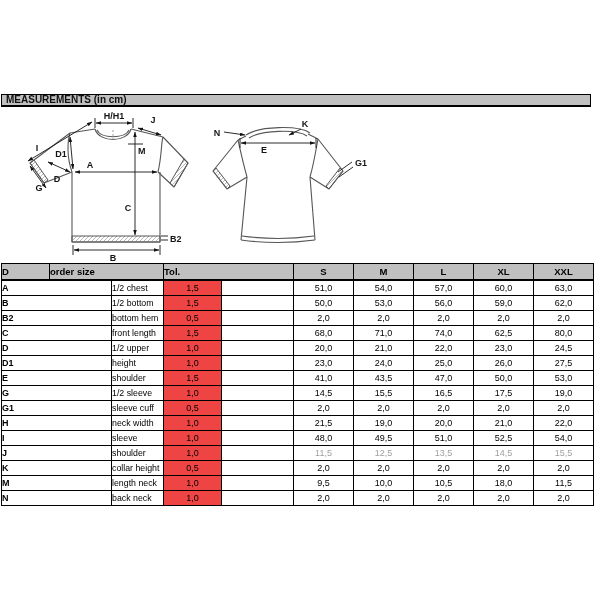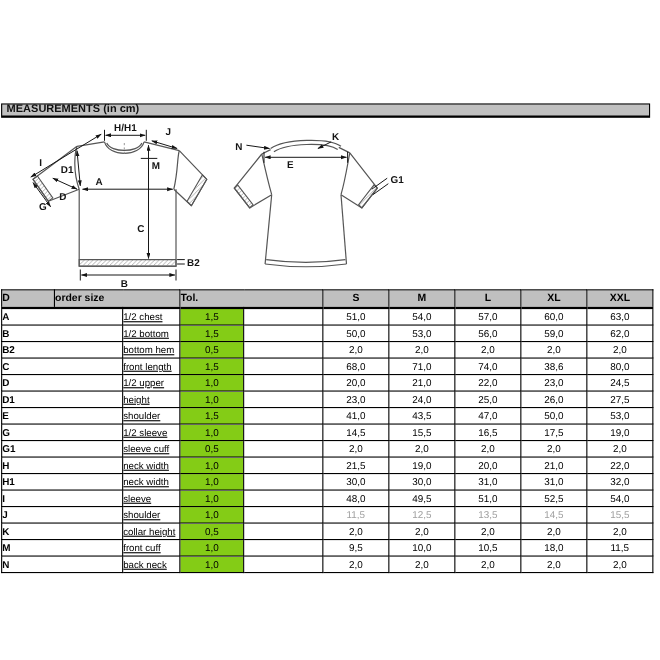--- a/index.html
+++ b/index.html
@@ -16,22 +16,22 @@
   .dlabel{font-family:"Liberation Sans", sans-serif;font-size:9px;font-weight:bold;fill:#141414;}
   table.meas{position:absolute;left:1px;top:263px;width:592px;border-collapse:collapse;
              table-layout:fixed;font-size:9px;}
   table.meas td, table.meas th{border:1px solid #000;overflow:hidden;white-space:nowrap;
              height:14px;padding:0;line-height:12px;}
   table.meas tr.hdr th{height:15px;background:#c0c0c0;border-bottom-width:2px;
              font-size:9.5px;font-weight:bold;}
   th.hl{text-align:left;padding-left:3px;}
   th.hc{text-align:center;}
   td.code{font-weight:bold;text-align:left;padding-left:3px;}
-  td.mname{text-align:left;padding-left:2px;font-size:8.8px;text-decoration:underline;}
-  td.tol{background:#84cc16;text-align:center;}
+  td.mname{text-align:left;padding-left:2px;font-size:8.8px;}
+  td.tol{background:#ef4444;text-align:center;}
   td.spacer{background:#ffffff;}
   td.val{text-align:center;}
   tr.muted td.val{color:#a0a0a0;}
 </style>
 </head>
 <body>
 
 <div class="canvas">
 
   <div class="titlebar">MEASUREMENTS (in cm)</div>
@@ -207,21 +207,21 @@
           <td class="val">2,0</td>
         </tr>
         <tr>
           <td class="code" colspan="2">C</td>
           <td class="mname">front length</td>
           <td class="tol">1,5</td>
           <td class="spacer"></td>
           <td class="val">68,0</td>
           <td class="val">71,0</td>
           <td class="val">74,0</td>
-          <td class="val">38,6</td>
+          <td class="val">62,5</td>
           <td class="val">80,0</td>
         </tr>
         <tr>
           <td class="code" colspan="2">D</td>
           <td class="mname">1/2 upper</td>
           <td class="tol">1,0</td>
           <td class="spacer"></td>
           <td class="val">20,0</td>
           <td class="val">21,0</td>
           <td class="val">22,0</td>
@@ -277,31 +277,20 @@
           <td class="mname">neck width</td>
           <td class="tol">1,0</td>
           <td class="spacer"></td>
           <td class="val">21,5</td>
           <td class="val">19,0</td>
           <td class="val">20,0</td>
           <td class="val">21,0</td>
           <td class="val">22,0</td>
         </tr>
         <tr>
-          <td class="code" colspan="2">H1</td>
-          <td class="mname">neck width</td>
-          <td class="tol">1,0</td>
-          <td class="spacer"></td>
-          <td class="val">30,0</td>
-          <td class="val">30,0</td>
-          <td class="val">31,0</td>
-          <td class="val">31,0</td>
-          <td class="val">32,0</td>
-        </tr>
-        <tr>
           <td class="code" colspan="2">I</td>
           <td class="mname">sleeve</td>
           <td class="tol">1,0</td>
           <td class="spacer"></td>
           <td class="val">48,0</td>
           <td class="val">49,5</td>
           <td class="val">51,0</td>
           <td class="val">52,5</td>
           <td class="val">54,0</td>
         </tr>
@@ -322,21 +311,21 @@
           <td class="tol">0,5</td>
           <td class="spacer"></td>
           <td class="val">2,0</td>
           <td class="val">2,0</td>
           <td class="val">2,0</td>
           <td class="val">2,0</td>
           <td class="val">2,0</td>
         </tr>
         <tr>
           <td class="code" colspan="2">M</td>
-          <td class="mname">front cuff</td>
+          <td class="mname">length neck</td>
           <td class="tol">1,0</td>
           <td class="spacer"></td>
           <td class="val">9,5</td>
           <td class="val">10,0</td>
           <td class="val">10,5</td>
           <td class="val">18,0</td>
           <td class="val">11,5</td>
         </tr>
         <tr>
           <td class="code" colspan="2">N</td>

